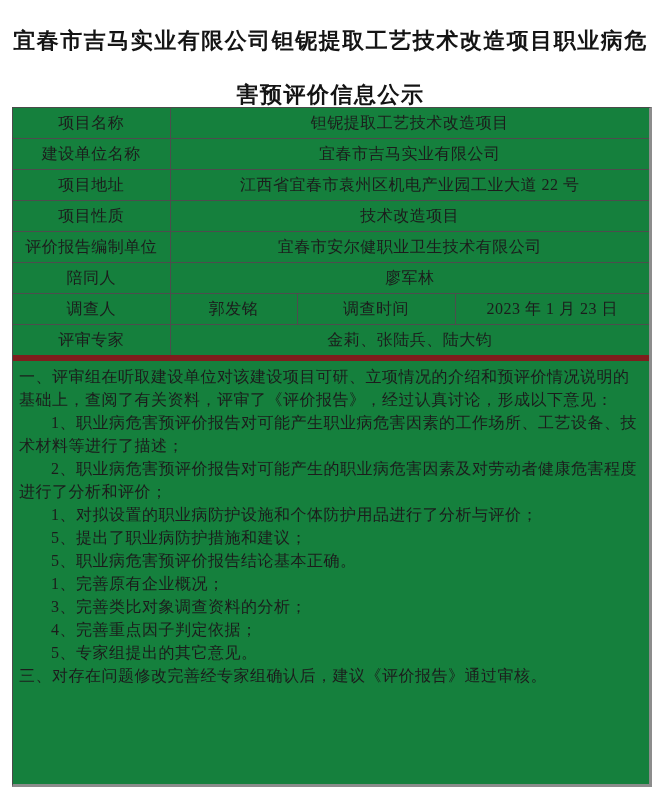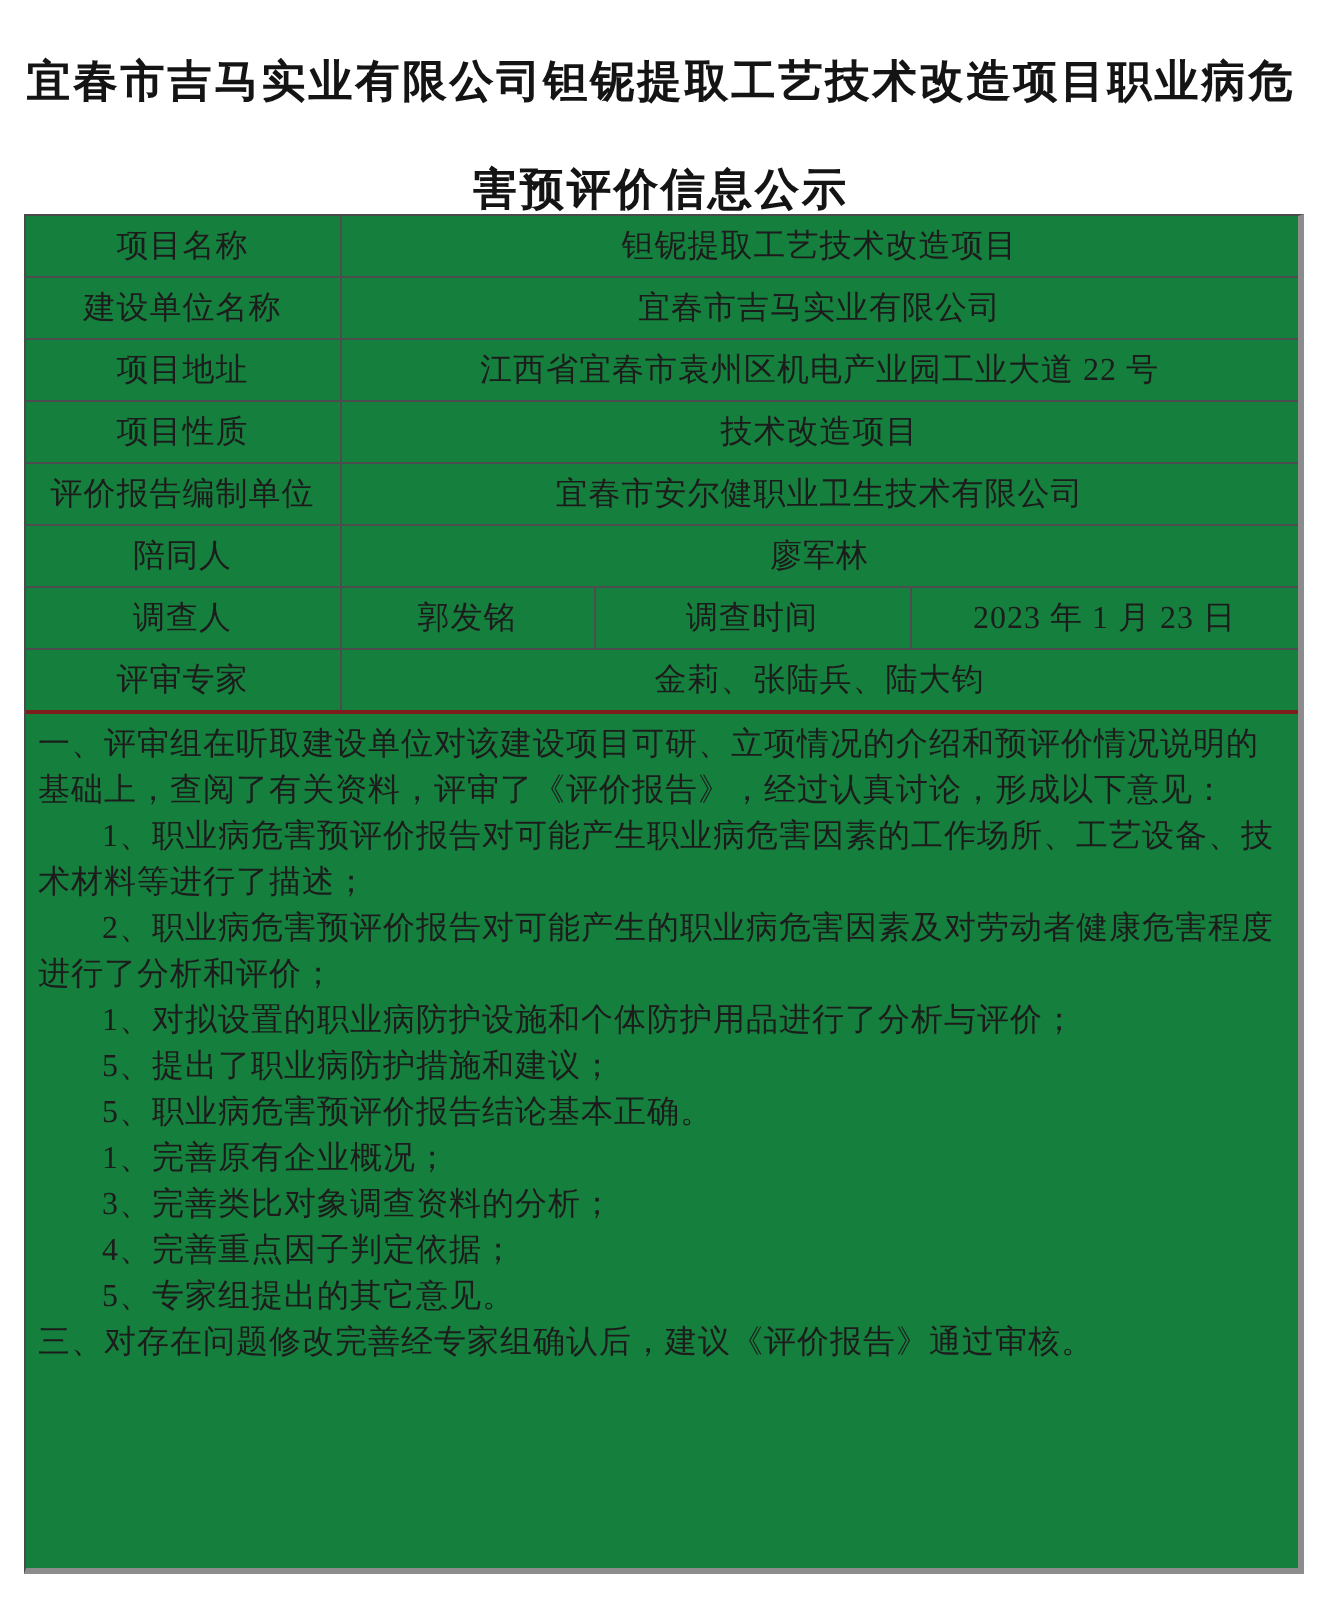--- a/index.html
+++ b/index.html
@@ -48,21 +48,21 @@
     height: 30px;
     text-align: center;
     vertical-align: middle;
     font-size: 16px;
     letter-spacing: 0.5px;
     padding: 0 4px;
     overflow: hidden;
     white-space: nowrap;
   }
   .notes {
-    border-top: 2px solid #7f1d1d;
+    border-top: 6px solid #7f1d1d;
     padding: 4px 6px 0 6px;
     font-size: 16px;
     line-height: 23px;
     letter-spacing: 0.5px;
     text-align: left;
   }
   .para { margin: 0; }
   .para.indent { text-indent: 2em; }
 </style>
 </head>

